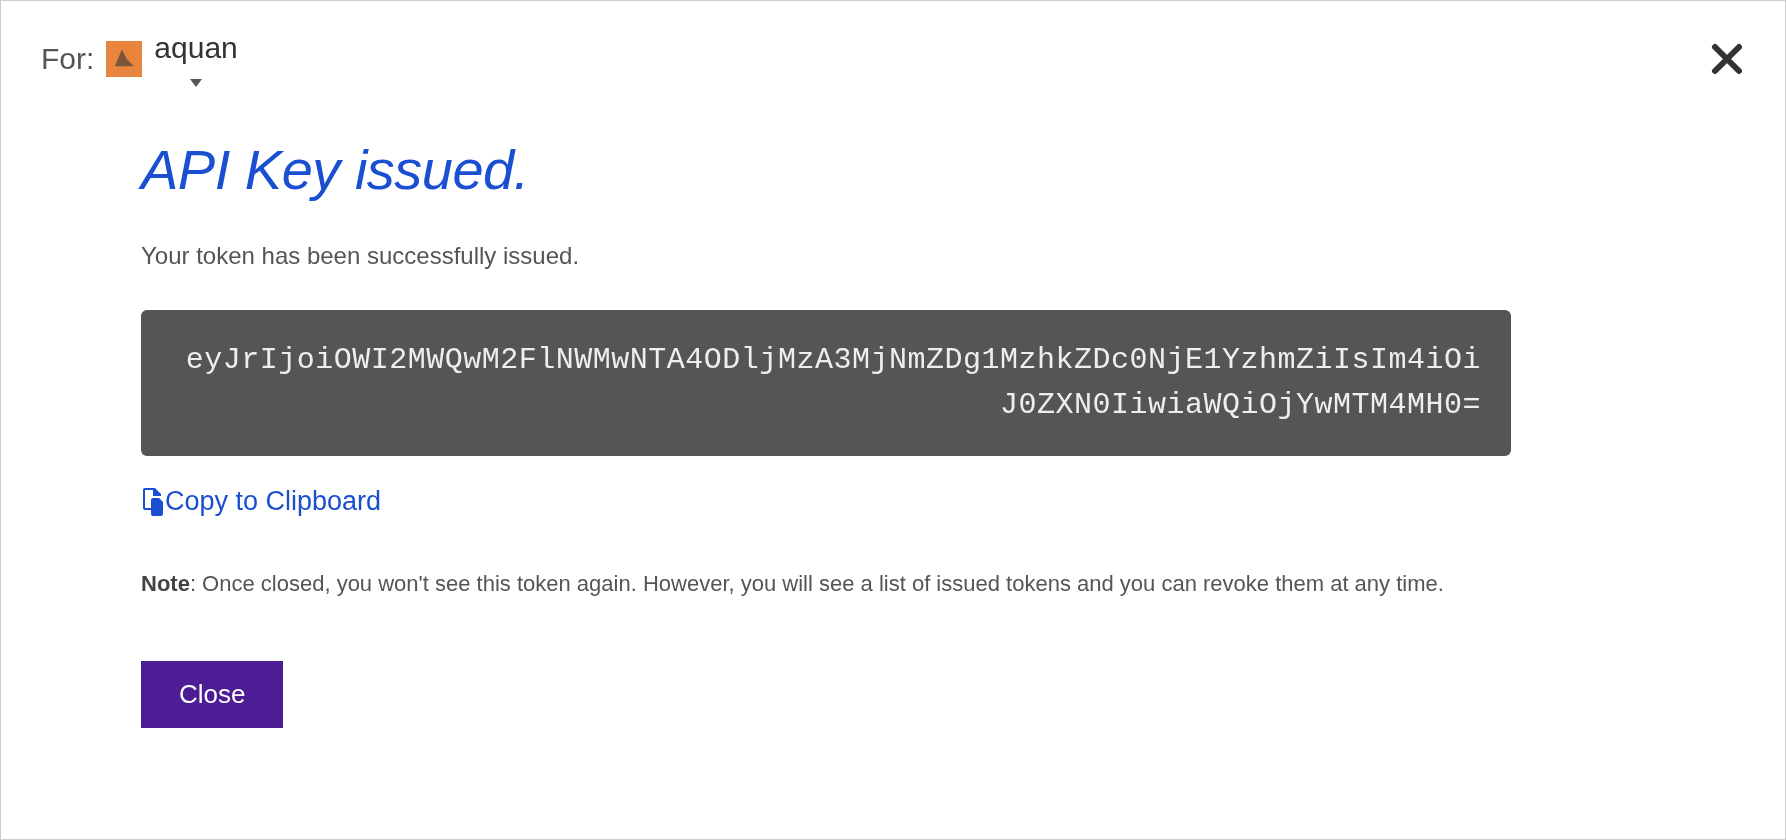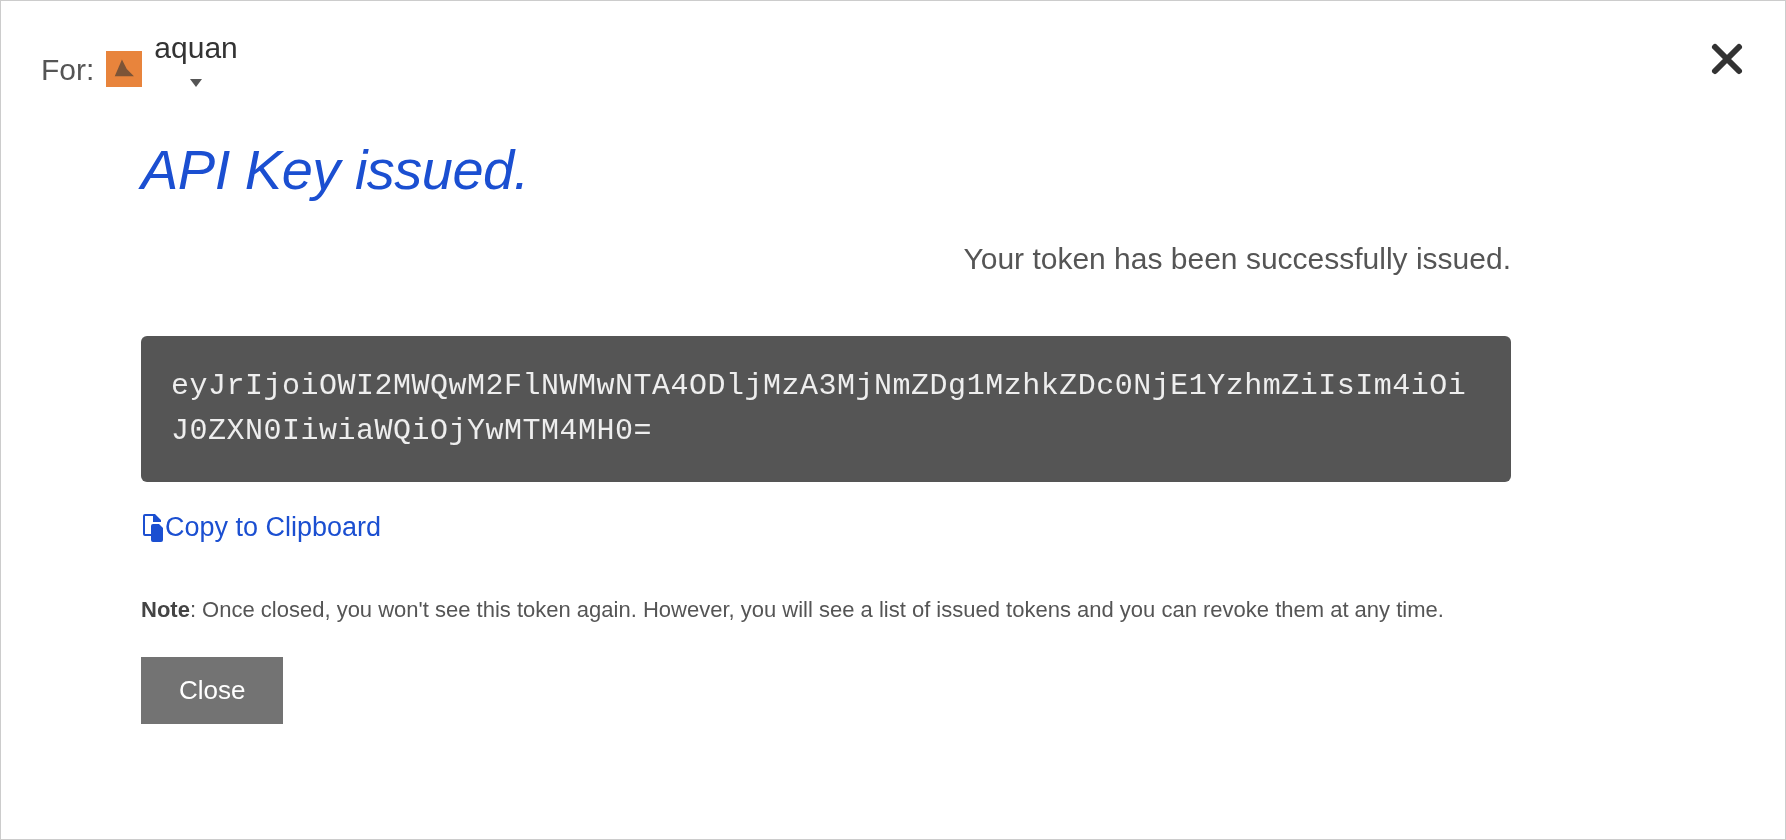--- a/index.html
+++ b/index.html
@@ -13,21 +13,21 @@
       color: #333;
     }
     .header {
       padding: 30px 40px 10px 40px;
       display: flex;
       align-items: center;
       justify-content: space-between;
     }
     .for-wrap {
       display: flex;
-      align-items: flex-end;
+      align-items: center;
       gap: 12px;
       font-size: 30px;
       color: #555;
     }
     .avatar {
       width: 36px;
       height: 36px;
       background: #e8843c;
       position: relative;
       overflow: hidden;
@@ -66,62 +66,63 @@
     }
     h1.title {
       font-size: 56px;
       font-style: italic;
       font-weight: 500;
       color: #1b4fd1;
       margin-bottom: 40px;
       letter-spacing: -0.5px;
     }
     .subtitle {
-      font-size: 30px;
+      font-size: 24px;
       color: #555;
-      margin-bottom: 60px;
-      text-align: right;
+      margin-bottom: 40px;
     }
     .token-box {
       background: #555;
       color: #eee;
       border-radius: 6px;
       padding: 28px 30px;
       font-family: "Courier New", Courier, monospace;
       font-size: 30px;
       line-height: 1.5;
       word-break: break-all;
       letter-spacing: 0.5px;
       margin-bottom: 30px;
+      text-align: right;
     }
     .copy-link {
       display: inline-flex;
       align-items: center;
       color: #1b4fd1;
       font-size: 27px;
       cursor: pointer;
       margin-bottom: 50px;
     }
     .copy-link svg { display:block; }
     .note {
       font-size: 22px;
       color: #555;
       line-height: 1.55;
       margin-bottom: 30px;
       max-width: 1500px;
     }
     .note b { color: #444; }
     .btn {
       display: inline-block;
-      background: #737373;
+      background: #4c1d95;
       color: #fff;
       padding: 18px 38px;
       font-size: 26px;
       border: none;
       cursor: pointer;
+      margin-top: 30px;
     }
   </style>
 </head>
 <body>
 
 <div class="header">
   <div class="for-wrap">
     <span>For:</span>
     <span class="avatar"></span>
     <span class="user-drop">

